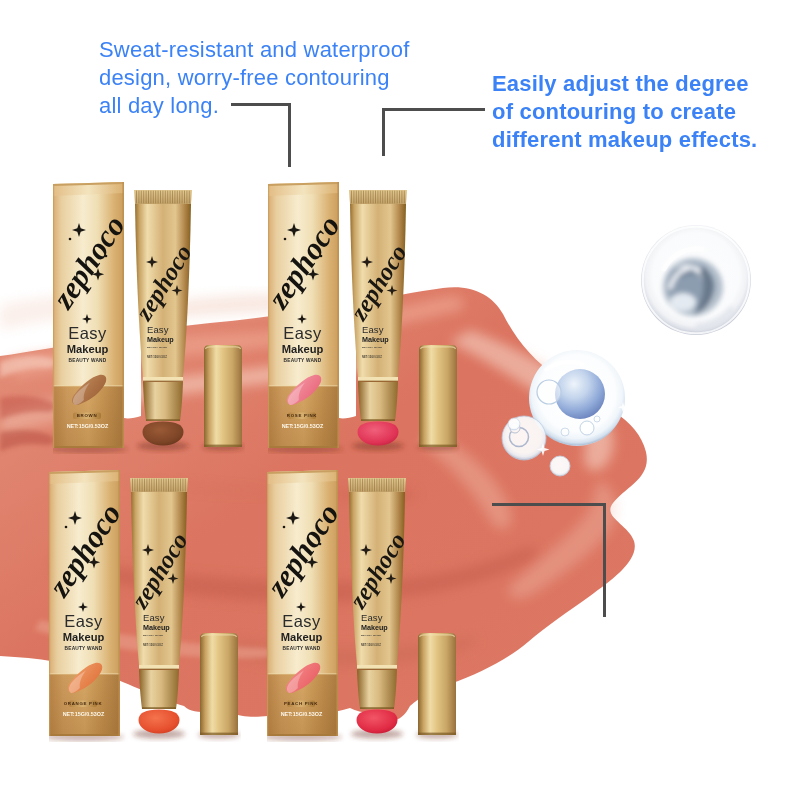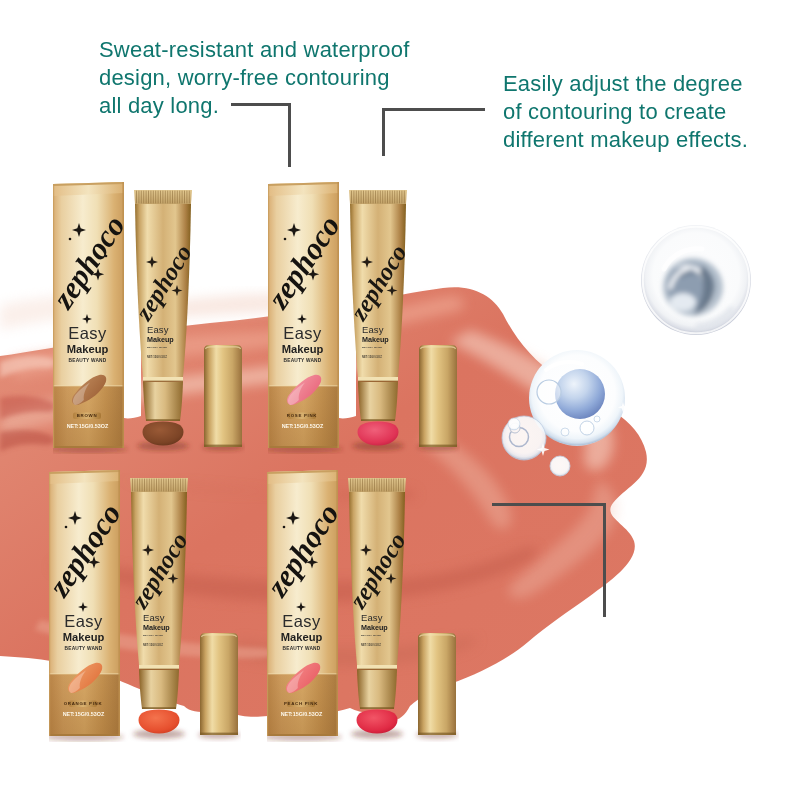--- a/index.html
+++ b/index.html
@@ -1,18 +1,18 @@
 <!DOCTYPE html>
 <html><head>
 <meta charset="utf-8">
 <style>
   html,body{margin:0;padding:0;}
   #page{position:relative;width:800px;height:800px;background:#ffffff;overflow:hidden;
         font-family:"Liberation Sans",sans-serif;}
-  .cap-txt{position:absolute;color:#0f766e;font-size:22px;line-height:28px;letter-spacing:0.2px;}
+  .cap-txt{position:absolute;color:#3b82f6;font-size:22px;line-height:28px;letter-spacing:0.2px;}
   .abs{position:absolute;}
 </style>
 </head>
 <body>
 <div id="page">
 <svg class="abs" style="left:0;top:0;" width="800" height="800" viewBox="0 0 800 800">
   <defs>
     <filter id="soft1" x="-30%" y="-30%" width="160%" height="160%">
           <feGaussianBlur stdDeviation="6"></feGaussianBlur>
         </filter>
@@ -154,21 +154,21 @@
           <stop offset="1" stop-color="#e85c62"></stop>
     </linearGradient>
     <linearGradient id="pillG" x1="0" y1="0" x2="1" y2="0">
       <stop offset="0" stop-color="#b3813f"></stop>
           <stop offset="0.5" stop-color="#d9b271"></stop>
           <stop offset="1" stop-color="#a87735"></stop>
     </linearGradient>
   </defs>
 </svg>
 <div class="cap-txt" style="left:99px;top:36px;">Sweat-resistant and waterproof<br>design, worry-free contouring<br>all day long.</div>
-<div class="cap-txt" style="left:503px;top:70px;">Easily adjust the degree<br>of contouring to create<br>different makeup effects.</div>
+<div class="cap-txt" style="left:492px;top:70px;font-weight:bold;">Easily adjust the degree<br>of contouring to create<br>different makeup effects.</div>
 <div class="abs" style="left:231px;top:103px;width:60px;height:3px;background:#4d4d4d;"></div>
 <div class="abs" style="left:288px;top:103px;width:3px;height:64px;background:#4d4d4d;"></div>
 <div class="abs" style="left:382px;top:108px;width:103px;height:3px;background:#4d4d4d;"></div>
 <div class="abs" style="left:382px;top:108px;width:3px;height:48px;background:#4d4d4d;"></div>
 <div class="abs" style="left:492px;top:503px;width:114px;height:3px;background:#4d4d4d;"></div>
 <div class="abs" style="left:603px;top:503px;width:3px;height:114px;background:#4d4d4d;"></div>
 <svg class="abs" style="left:53px;top:180px;" width="192" height="274" viewBox="0 0 192 274">
   <ellipse cx="35" cy="269" rx="40" ry="4" fill="rgba(110,40,25,0.35)" filter="url(#soft2)"></ellipse>
   <ellipse cx="110" cy="266" rx="26" ry="4.5" fill="rgba(105,38,22,0.40)" filter="url(#soft2)"></ellipse>
   <ellipse cx="170" cy="267" rx="21" ry="3.5" fill="rgba(105,38,22,0.38)" filter="url(#soft2)"></ellipse>

